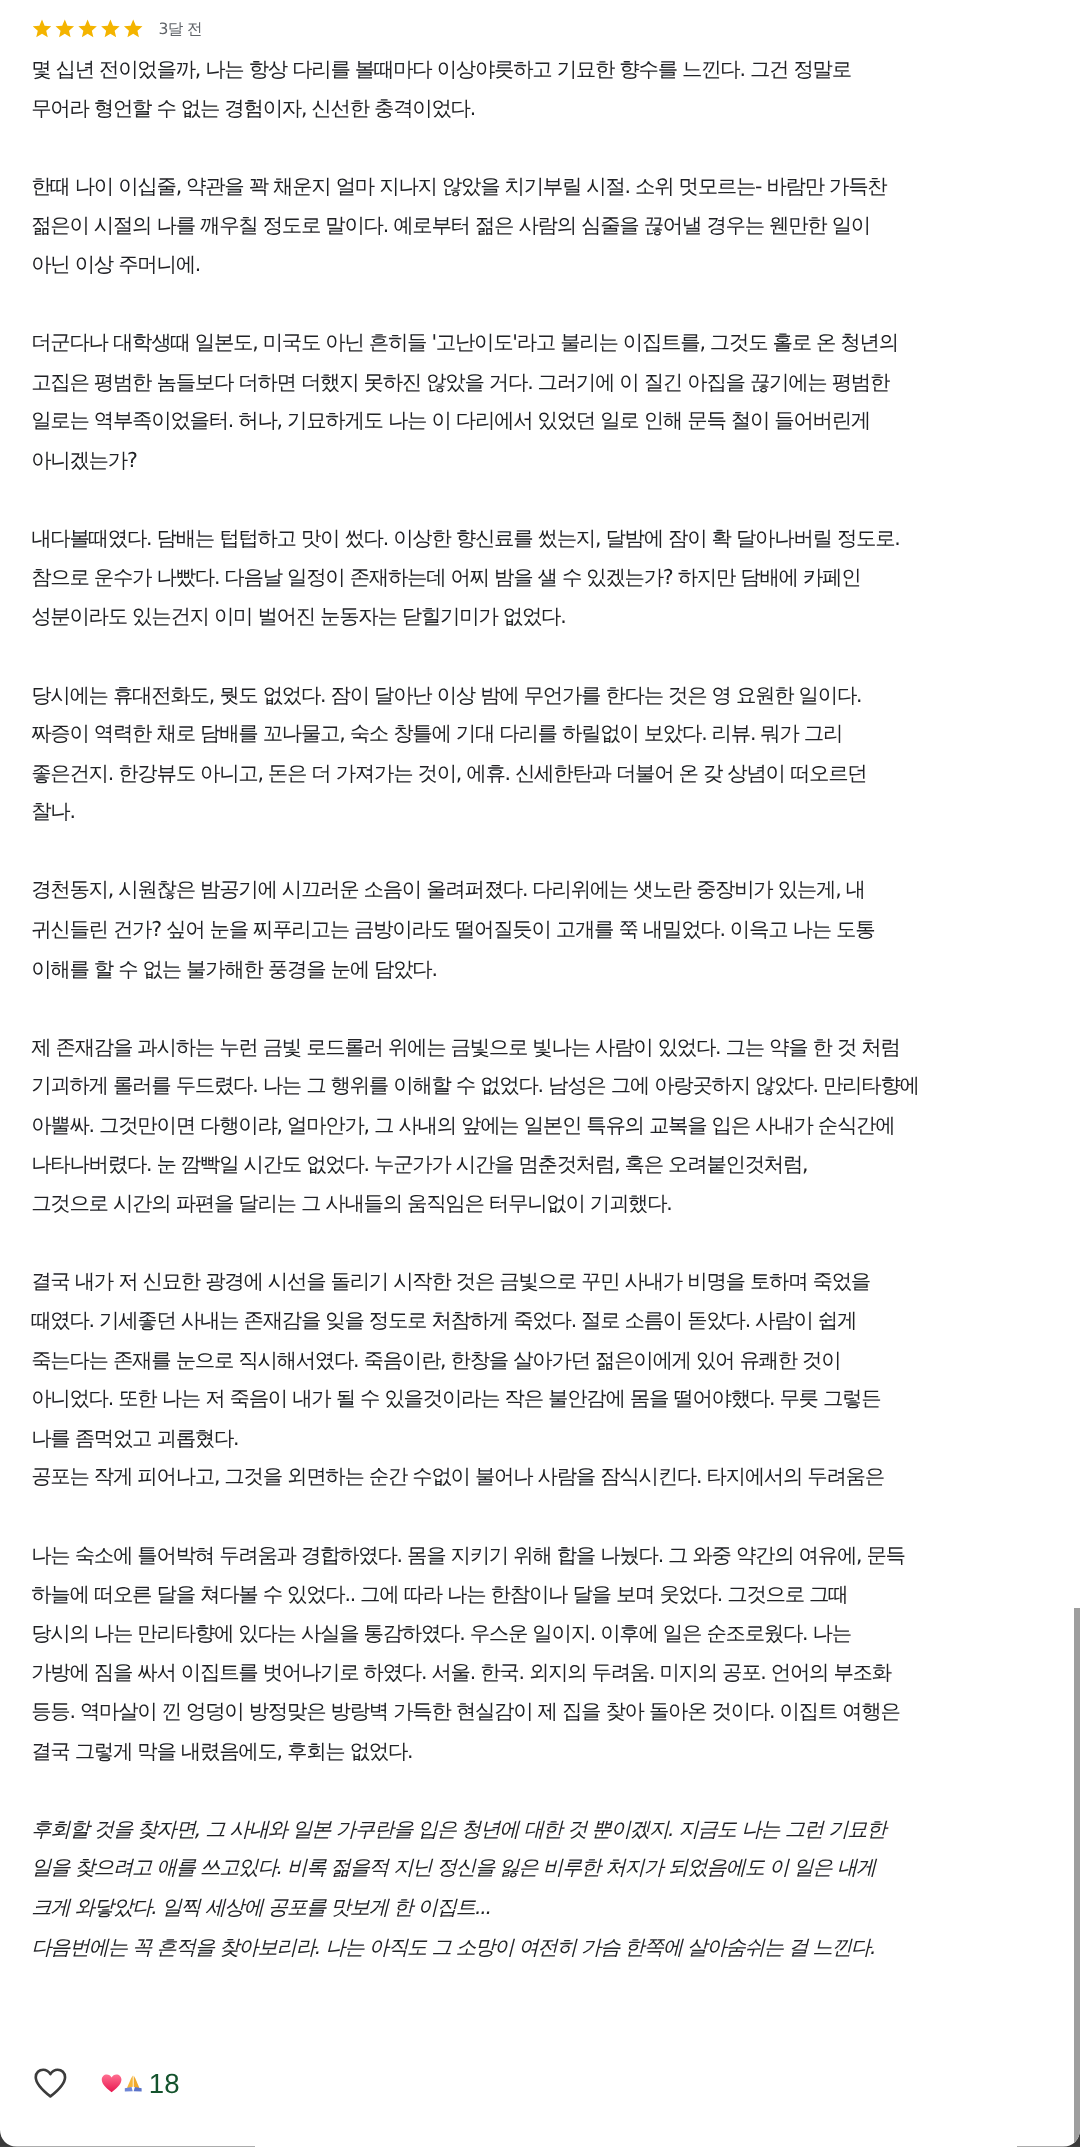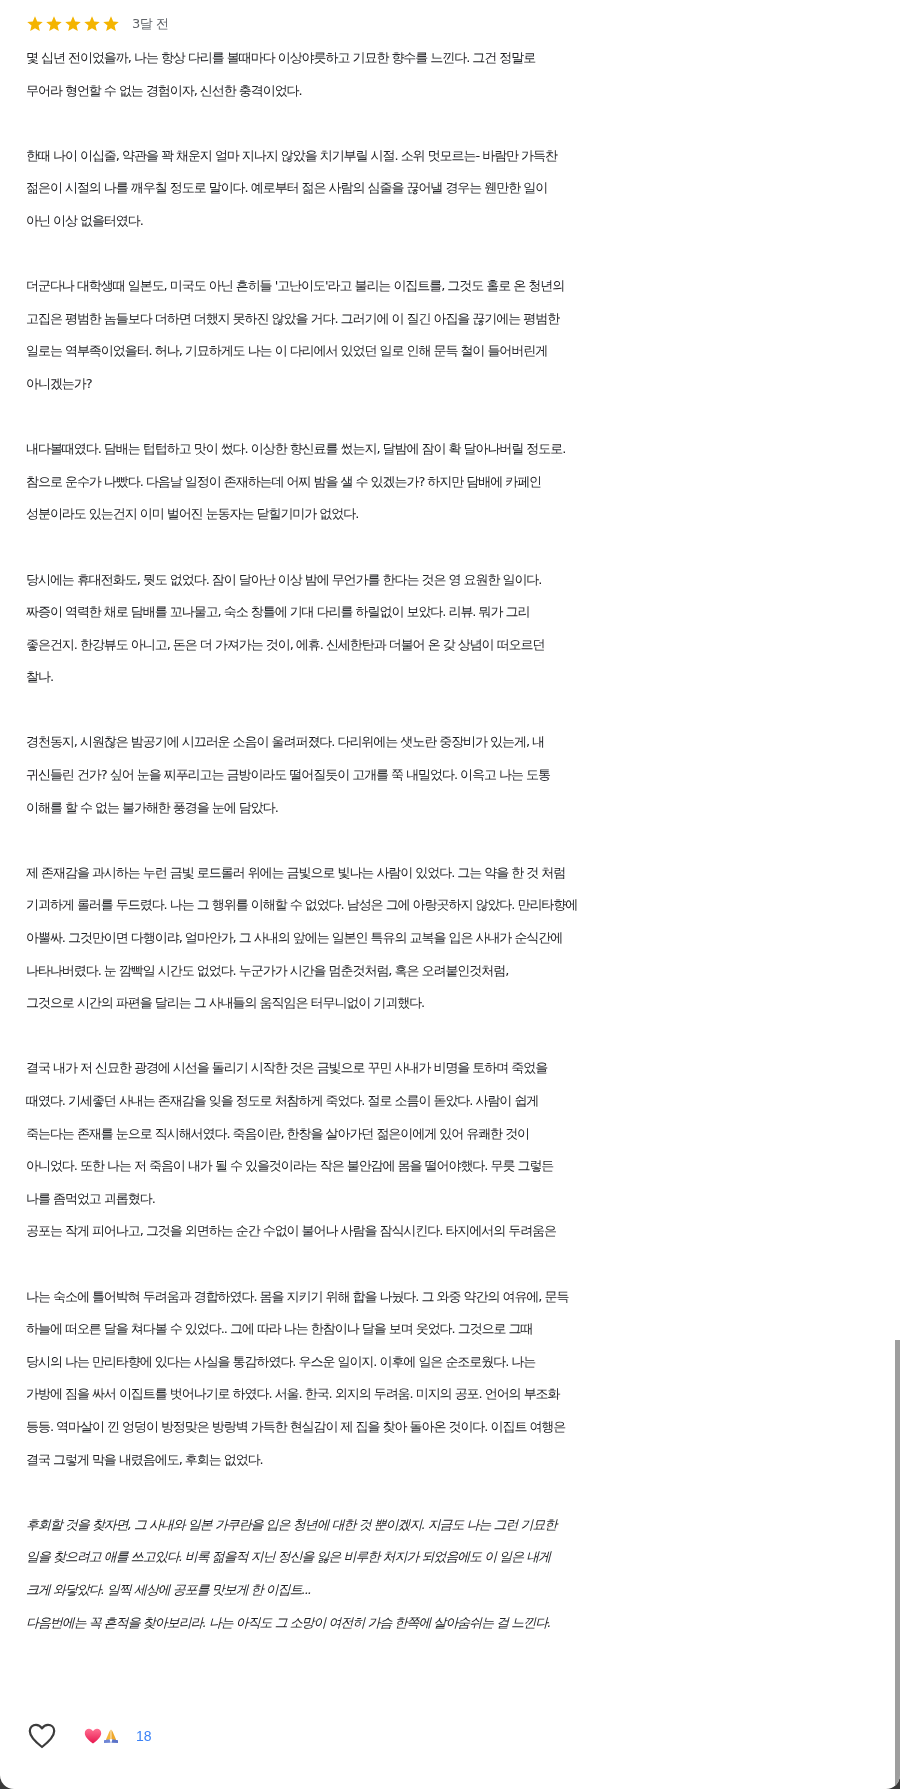--- a/index.html
+++ b/index.html
@@ -48,21 +48,21 @@
       font-size: 13px;
       color: #5f6368;
       letter-spacing: -0.5px;
     }
     .body {
       position: absolute;
       left: 26px;
       top: 42px;
       width: 850px;
       font-family: "DejaVu Sans", sans-serif;
-      font-size: 13px;
+      font-size: 17px;
       line-height: 32.6px;
       color: #202124;
       letter-spacing: -1.05px;
     }
     .para {
       margin: 0 0 32.6px 0;
       white-space: nowrap;
     }
     .para.last { margin-bottom: 0; font-style: italic; }
     .line { display: block; height: 32.6px; }
@@ -85,24 +85,24 @@
     .like-btn svg { width: 28px; height: 26px; display: block; }
     .reactions {
       margin-left: 26px;
       display: flex;
       align-items: center;
     }
     .emoji-heart svg, .emoji-pray svg { display: block; }
     .emoji-heart { width: 18px; height: 16px; }
     .emoji-pray { width: 18px; height: 16px; margin-left: 0px; }
     .count {
-      margin-left: 16px;
+      margin-left: 4px;
       font-family: "Liberation Sans", sans-serif;
-      font-size: 14px;
-      color: #3b82f6;
+      font-size: 23px;
+      color: #14532d;
     }
     .scrollbar {
       position: absolute;
       left: 895px;
       top: 1340px;
       width: 5px;
       height: 449px;
       background: #9e9e9e;
     }
   </style>
@@ -143,21 +143,21 @@
   </div>
 
   <div class="body" id="review-body">
       <p class="para">
         <span class="line">몇 십년 전이었을까, 나는 항상 다리를 볼때마다 이상야릇하고 기묘한 향수를 느낀다. 그건 정말로</span>
         <span class="line">무어라 형언할 수 없는 경험이자, 신선한 충격이었다.</span>
       </p>
       <p class="para">
         <span class="line">한때 나이 이십줄, 약관을 꽉 채운지 얼마 지나지 않았을 치기부릴 시절. 소위 멋모르는- 바람만 가득찬</span>
         <span class="line">젊은이 시절의 나를 깨우칠 정도로 말이다. 예로부터 젊은 사람의 심줄을 끊어낼 경우는 웬만한 일이</span>
-        <span class="line">아닌 이상 없을터였다.</span>
+        <span class="line">아닌 이상 주머니에.</span>
       </p>
       <p class="para">
         <span class="line">더군다나 대학생때 일본도, 미국도 아닌 흔히들 '고난이도'라고 불리는 이집트를, 그것도 홀로 온 청년의</span>
         <span class="line">고집은 평범한 놈들보다 더하면 더했지 못하진 않았을 거다. 그러기에 이 질긴 아집을 끊기에는 평범한</span>
         <span class="line">일로는 역부족이었을터. 허나, 기묘하게도 나는 이 다리에서 있었던 일로 인해 문득 철이 들어버린게</span>
         <span class="line">아니겠는가?</span>
       </p>
       <p class="para">
         <span class="line">내다볼때였다. 담배는 텁텁하고 맛이 썼다. 이상한 향신료를 썼는지, 달밤에 잠이 확 달아나버릴 정도로.</span>
         <span class="line">참으로 운수가 나빴다. 다음날 일정이 존재하는데 어찌 밤을 샐 수 있겠는가? 하지만 담배에 카페인</span>

